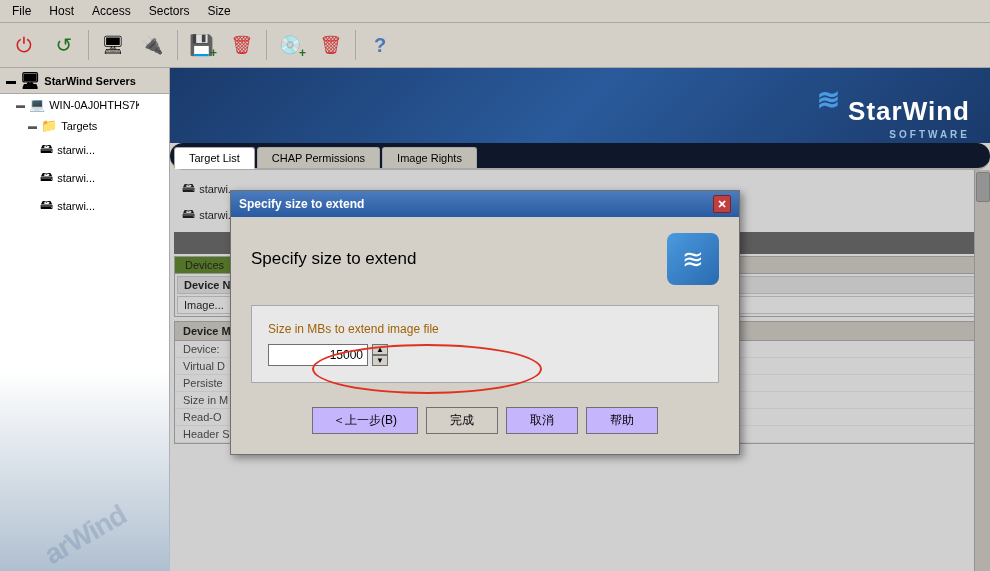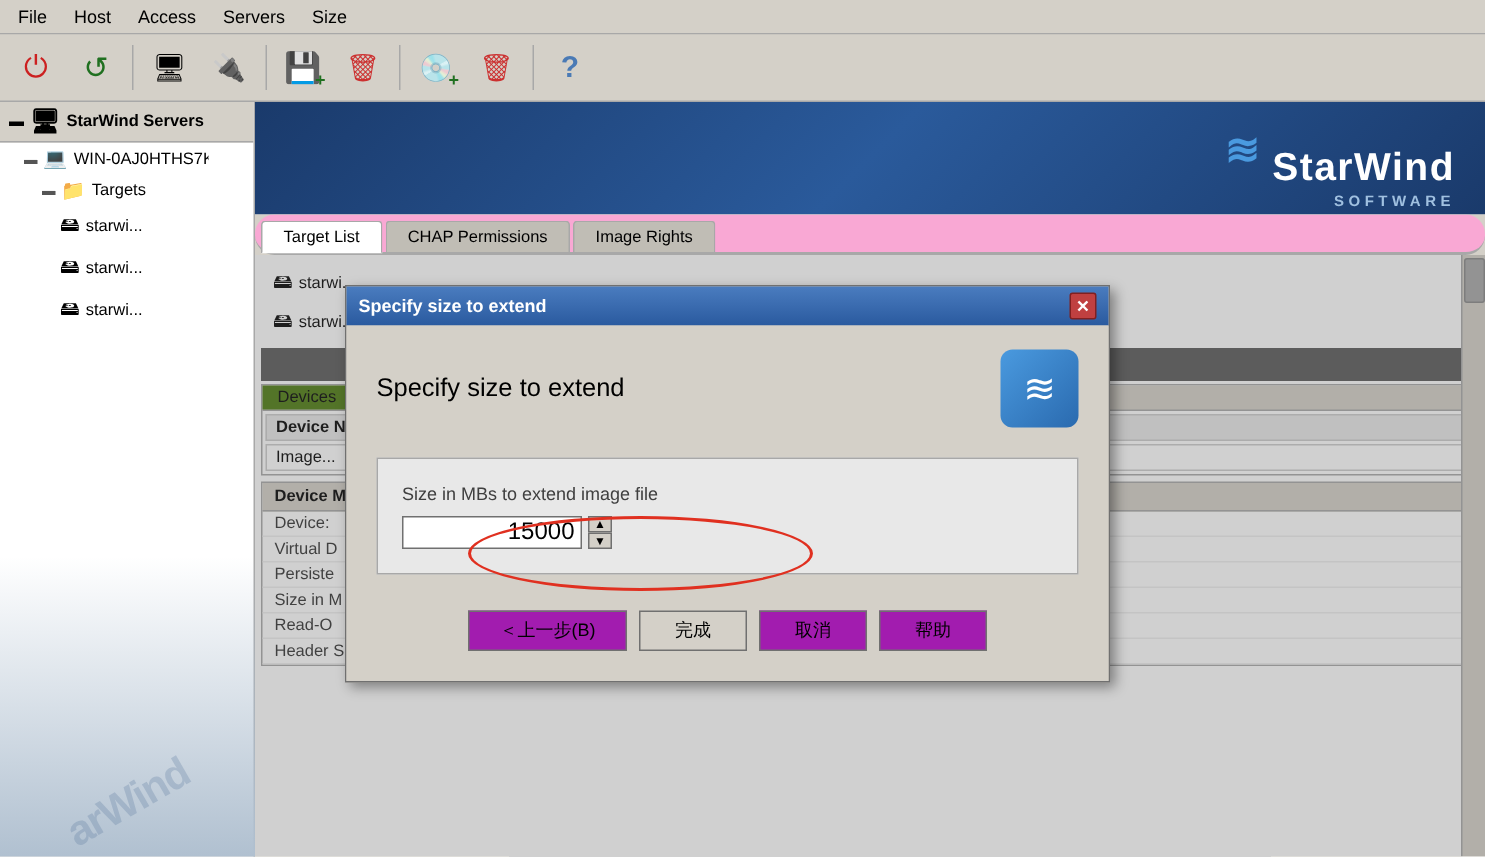--- a/index.html
+++ b/index.html
@@ -30,21 +30,21 @@
     .right-content { flex: 1; background: #f0f0f0; overflow: hidden; position: relative; }
 
     
     .sw-header { background: linear-gradient(135deg, #1a3a6b 0%, #2a5a9b 50%, #1a3a6b 100%); height: 75px; display: flex; align-items: center; justify-content: flex-end; padding-right: 20px; }
     .sw-logo { color: white; font-size: 22px; font-weight: bold; display: flex; flex-direction: column; align-items: flex-end; }
     .sw-logo-top { display: flex; align-items: center; gap: 8px; }
     .sw-wave { font-size: 28px; color: #4a9adf; }
     .sw-software { font-size: 10px; letter-spacing: 3px; color: #a0c0e0; margin-top: 2px; }
 
     
-    .tabs-bar { background: #f9a8d4; display: flex; border-bottom: 2px solid #a8a8a8; padding-top: 4px; padding-left: 4px; border-radius: 13px; }
+    .tabs-bar { background: #0f172a; display: flex; border-bottom: 2px solid #a8a8a8; padding-top: 4px; padding-left: 4px; border-radius: 13px; }
     .tab { padding: 4px 14px; background: #c0bdb5; border: 1px solid #a8a8a8; border-bottom: none; cursor: pointer; font-size: 11px; margin-right: 2px; border-radius: 3px 3px 0 0; }
     .tab.active { background: #ffffff; border-bottom: 1px solid #ffffff; margin-bottom: -1px; }
     .target-row { display: flex; align-items: center; gap: 4px; padding: 2px 0; font-size: 11px; }
     .devices-tab { padding: 2px 10px; font-size: 11px; border-right: 1px solid #a8a8a8; cursor: pointer; background: #c0bdb5; }
     .devices-tab.active { background: #4d7c0f; }
     .devices-table { width: 100%; }
     .devices-table th { background: #e8e8e8; border: 1px solid #ccc; padding: 2px 6px; font-size: 11px; text-align: left; }
     .devices-table td { border: 1px solid #ccc; padding: 2px 6px; font-size: 11px; }
     .info-row { display: flex; padding: 2px 8px; font-size: 11px; border-bottom: 1px solid #eee; }
     .info-label { width: 160px; color: #333; flex-shrink: 0; }
@@ -56,53 +56,53 @@
     .modal-titlebar { background: linear-gradient(to bottom, #4a7cbf, #2a5a9f); padding: 4px 8px; display: flex; align-items: center; justify-content: space-between; }
     .modal-title-text { color: white; font-size: 12px; font-weight: bold; }
     .modal-close-btn { width: 18px; height: 18px; background: #c04040; border: 1px solid #802020; border-radius: 2px; display: flex; align-items: center; justify-content: center; cursor: pointer; color: white; font-size: 11px; font-weight: bold; }
     .modal-content { padding: 16px 20px; background: #d4d0c8; }
     .modal-header-section { display: flex; align-items: center; gap: 16px; margin-bottom: 20px; }
     .modal-title-label { font-size: 16px; font-weight: normal; color: #000; }
     .modal-wave-icon { width: 52px; height: 52px; background: linear-gradient(135deg, #4a9adf, #2a6aaf); border-radius: 8px; display: flex; align-items: center; justify-content: center; color: white; font-size: 24px; margin-left: auto; }
 
     
     .size-section { background: #e8e8e8; border: 1px solid #a8a8a8; padding: 16px; margin-bottom: 16px; position: relative; }
-    .size-label { font-size: 12px; color: #404040; margin-bottom: 8px; }
+    .size-label { font-size: 12px; color: #a16207; margin-bottom: 8px; }
     .size-input-row { display: flex; align-items: center; gap: 4px; }
-    .size-input { width: 120px; height: 22px; border: 1px solid #707070; padding: 2px 4px; font-size: 16px; text-align: right; background: #fff; }
+    .size-input { width: 100px; height: 22px; border: 1px solid #707070; padding: 2px 4px; font-size: 12px; text-align: right; background: #fff; }
     .spin-btns { display: flex; flex-direction: column; }
     .spin-btn { width: 16px; height: 11px; background: #d4d0c8; border: 1px solid #707070; display: flex; align-items: center; justify-content: center; cursor: pointer; font-size: 8px; }
 
     
     .red-oval { position: absolute; top: 38px; left: 60px; width: 230px; height: 50px; border: 2px solid #e03020; border-radius: 50%; pointer-events: none; }
 
     
     .modal-buttons { display: flex; justify-content: center; gap: 8px; padding: 8px 0 4px; }
-    .modal-btn { padding: 4px 20px; background: #a21caf; border: 1px solid #707070; cursor: pointer; font-size: 12px; min-width: 72px; }
+    .modal-btn { padding: 4px 20px; background: #c4b5fd; border: 1px solid #707070; cursor: pointer; font-size: 12px; min-width: 72px; }
     .modal-btn.primary { background: #d4d0c8; }
 
     
     .state-active { color: #000; }
 
     
     .watermark { position: absolute; bottom: 8px; right: 8px; opacity: 0.85; font-size: 11px; color: #cc6600; font-weight: bold; }
     .watermark-sub { font-size: 10px; color: #cc6600; }
 
     
     .scroll-area { position: absolute; right: 0; top: 0; bottom: 0; width: 16px; background: #d4d0c8; border-left: 1px solid #a8a8a8; }
     .scroll-thumb { width: 14px; height: 30px; background: #a8a8a8; margin: 2px 1px; border: 1px solid #888; border-radius: 2px; }
   </style>
 </head>
 <body>
 
 <div class="menubar">
   <span class="menubar-item">File</span>
   <span class="menubar-item">Host</span>
   <span class="menubar-item">Access</span>
-  <span class="menubar-item">Servers</span>
+  <span class="menubar-item">Sectors</span>
   <span class="menubar-item">Size</span>
 </div>
 
 <div class="toolbar">
   <button class="toolbar-btn" title="Power" style="color:#cc2020;font-size:20px;">⏻</button>
   <button class="toolbar-btn" title="Refresh" style="color:#207020;font-size:20px;">↺</button>
   <div class="toolbar-sep"></div>
   <button class="toolbar-btn" title="Server" style="font-size:18px;">🖥</button>
   <button class="toolbar-btn" title="Network" style="font-size:18px;">🔌</button>
   <div class="toolbar-sep"></div>

